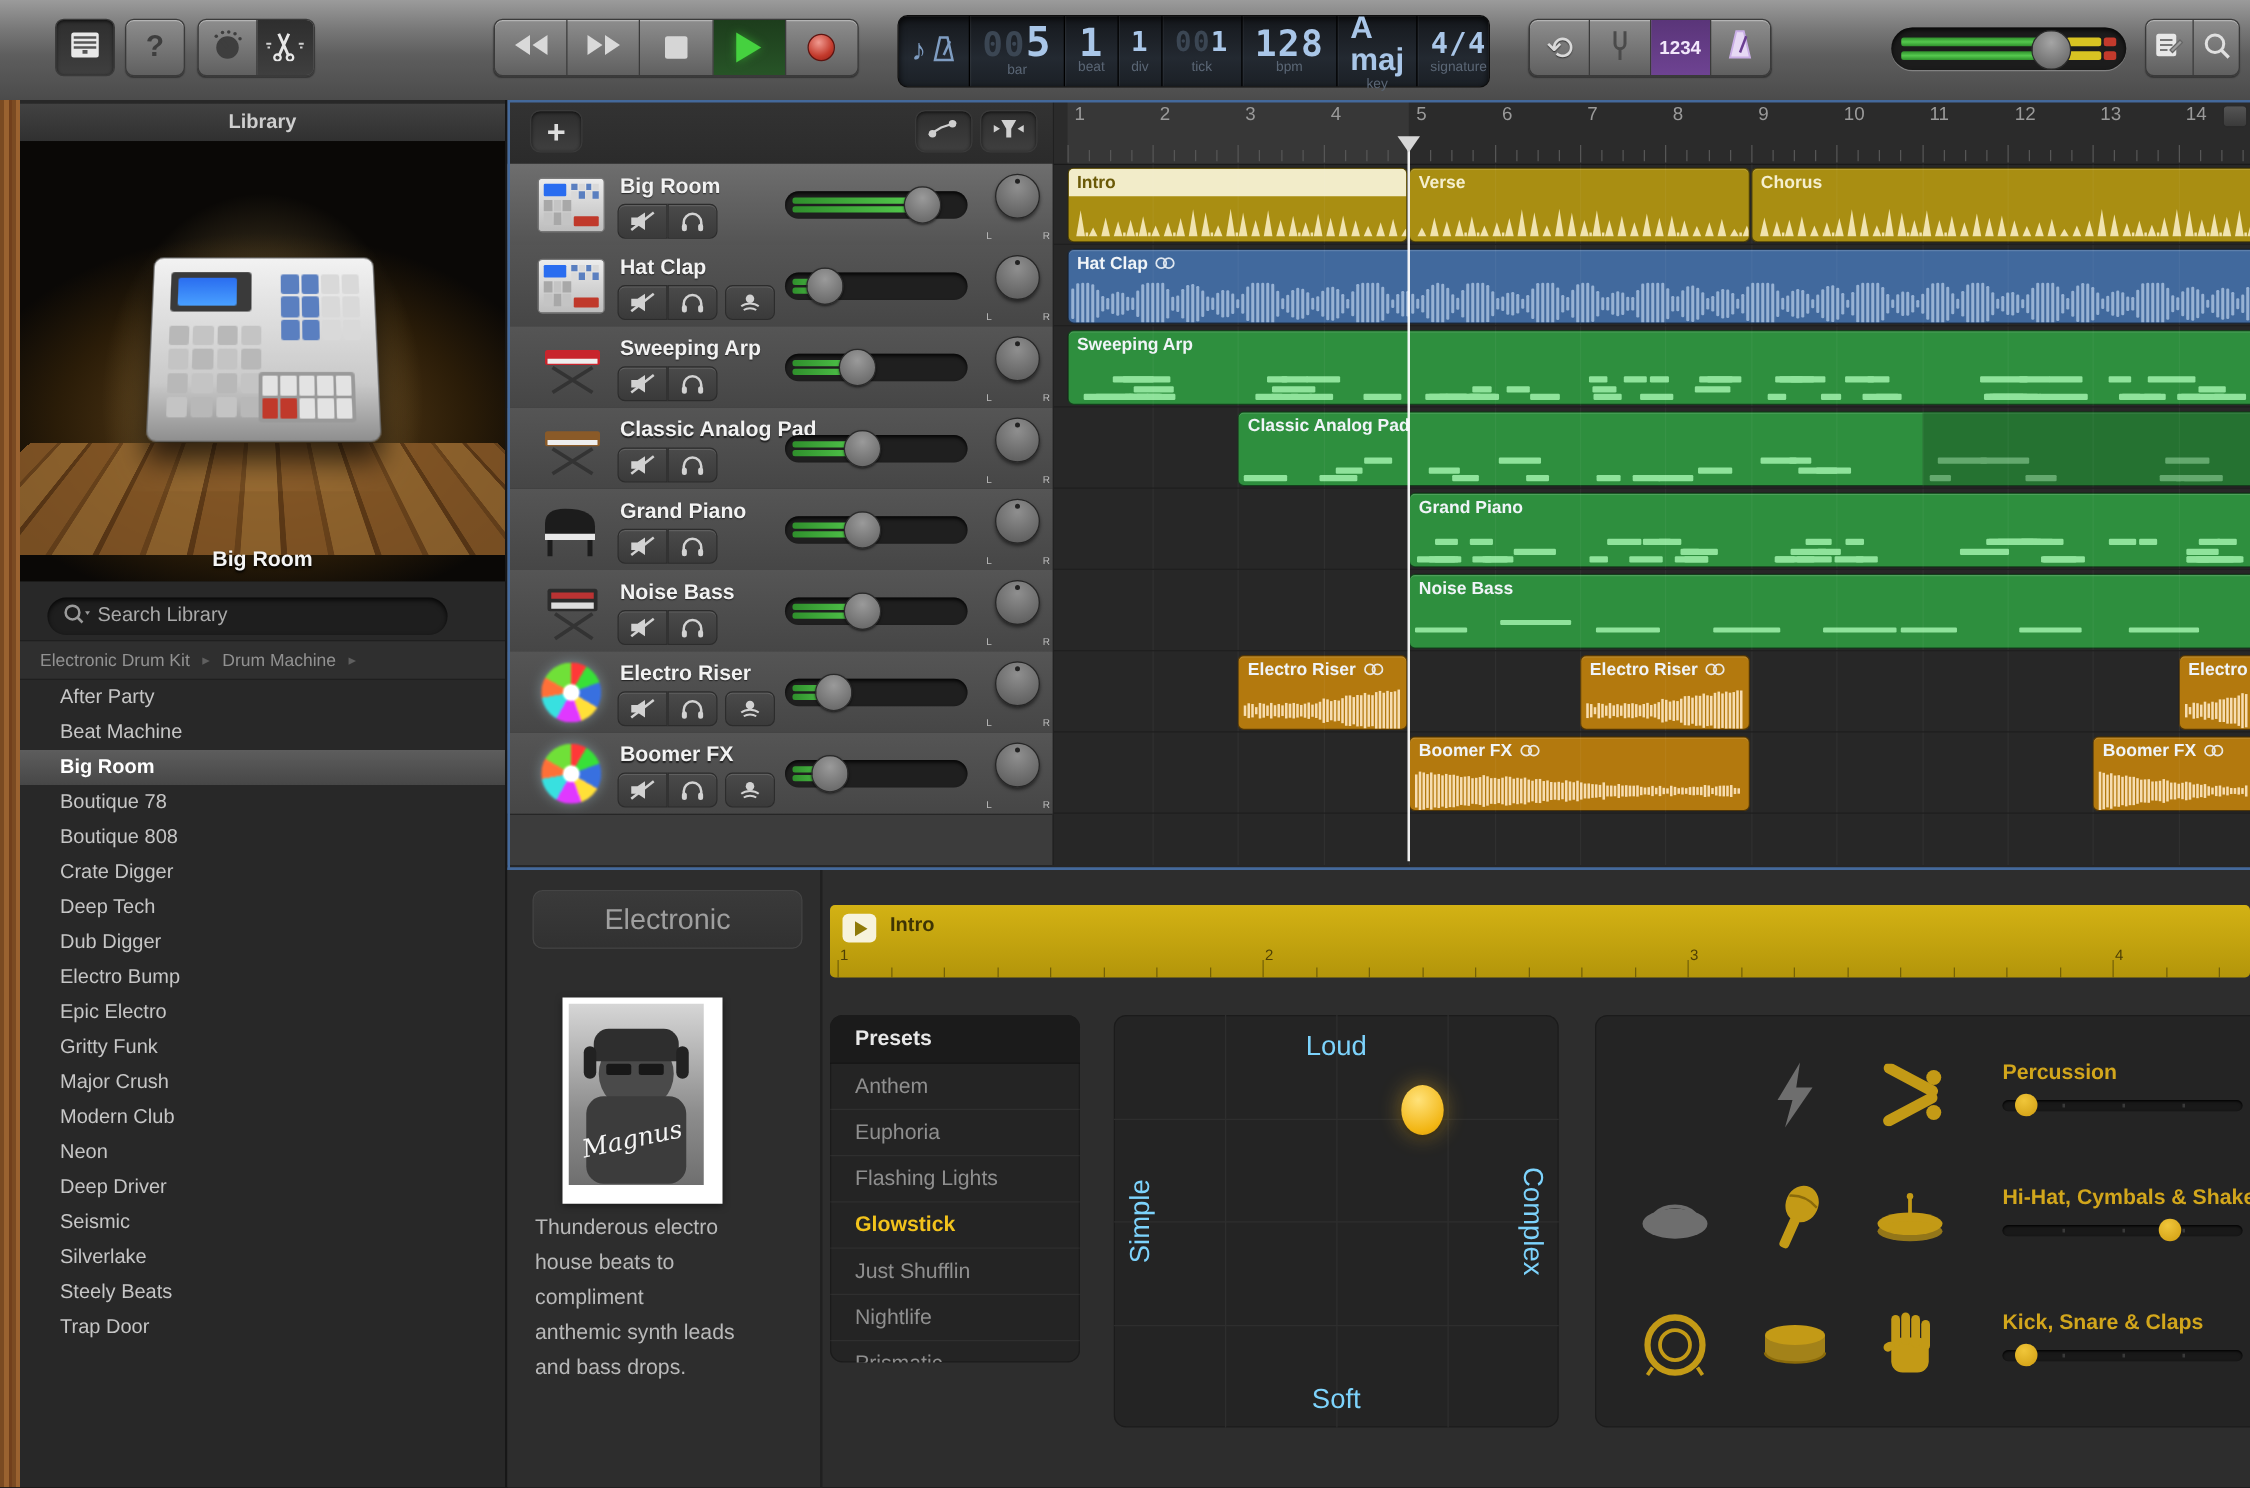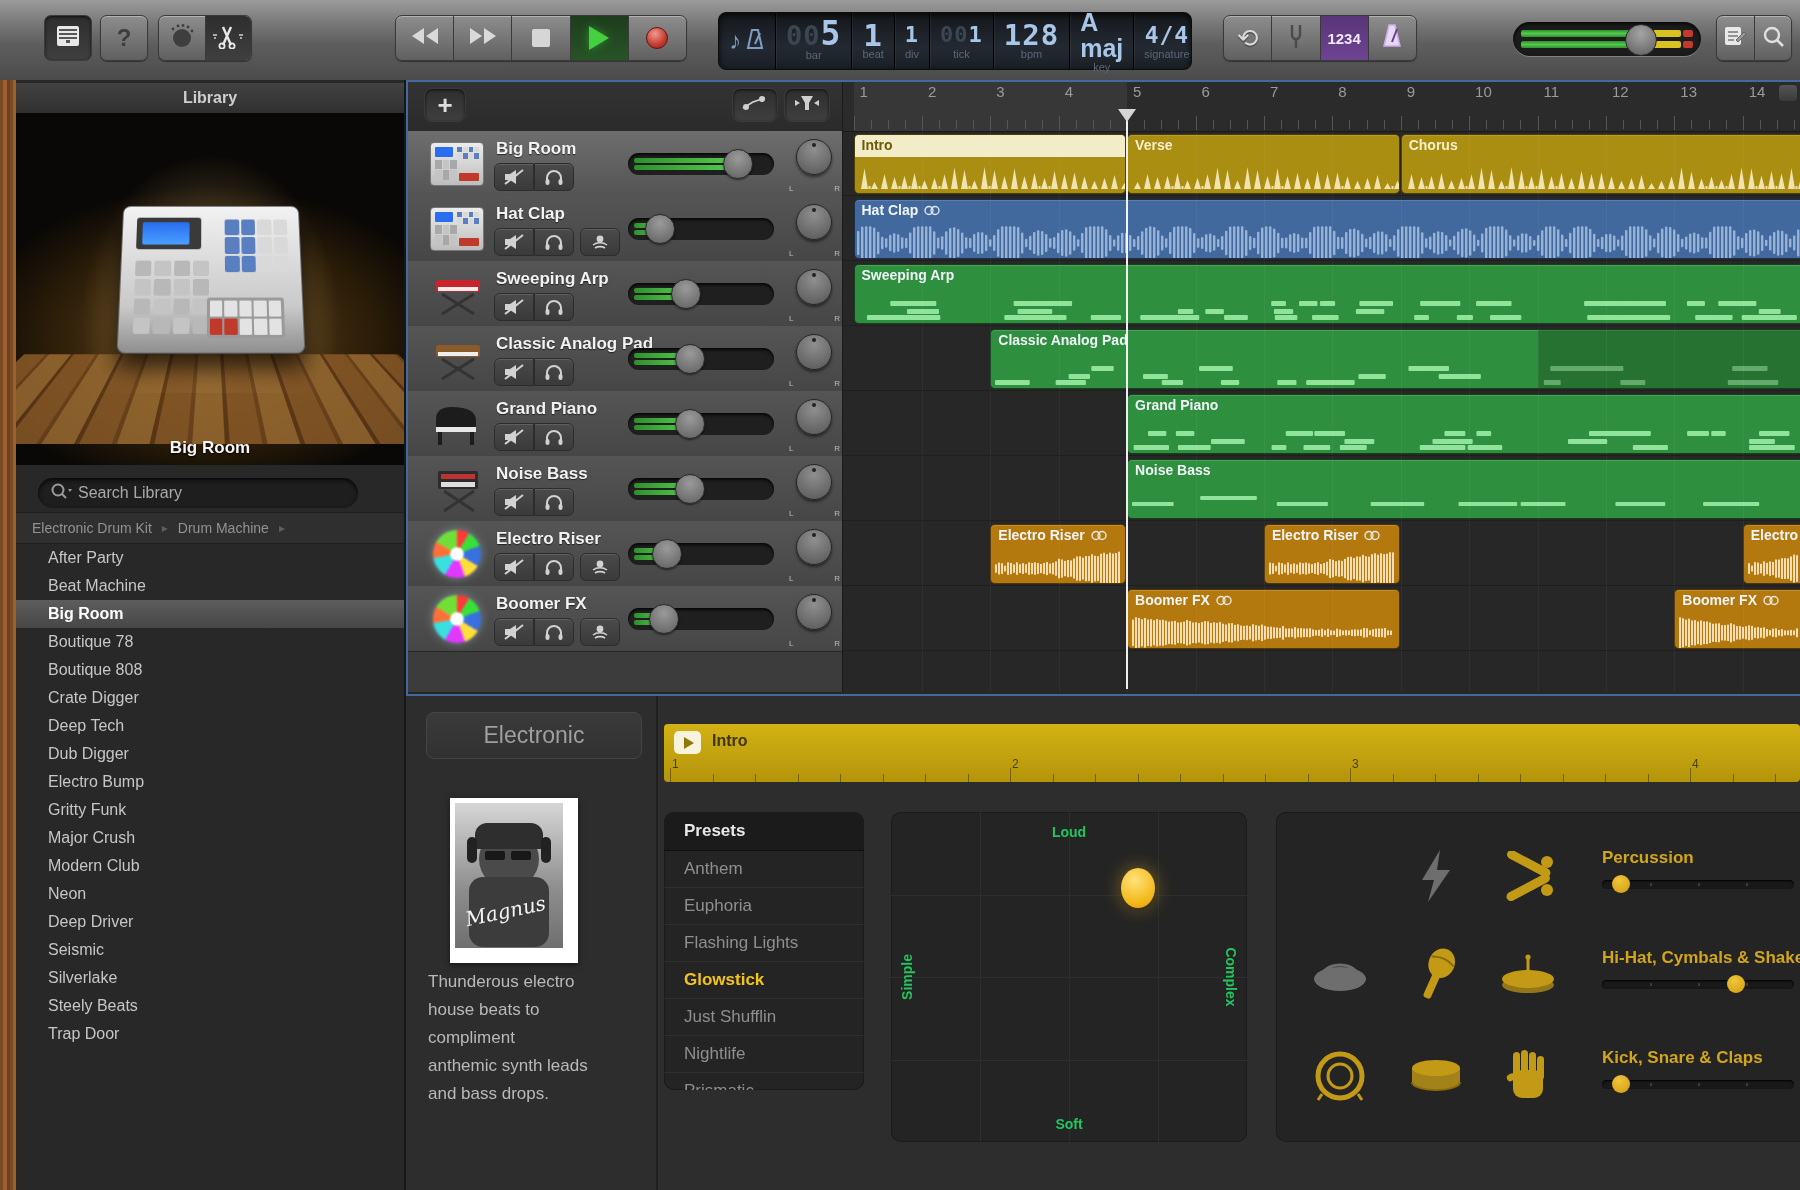--- a/index.html
+++ b/index.html
@@ -95,21 +95,21 @@
   #mrtitle{position:absolute;left:48px;top:8px;font-size:16px;font-weight:bold;color:#3e3404;}
   .mrnum{position:absolute;top:33px;font-size:12px;color:#4d3f05;}
   .mrtick{position:absolute;bottom:0;width:1px;background:rgba(62,52,4,.55);}
   .card{position:absolute;background:#242424;border-radius:10px;box-shadow:inset 0 0 0 1px #1b1b1b;}
   #presets{left:258px;top:116px;width:200px;height:278px;overflow:hidden;}
   #presetshead{height:38px;background:#1b1b1b;border-radius:10px 10px 0 0;line-height:38px;padding-left:20px;
     color:#e8e8e8;font-size:17px;font-weight:bold;border-bottom:1px solid #101010;}
   .pitem{height:36px;line-height:36px;padding-left:20px;font-size:17px;color:#8f8f8f;border-bottom:1px solid rgba(255,255,255,.05);}
   .pitem.sel{color:#f2c31c;font-weight:bold;}
   #xypad{left:485px;top:116px;width:356px;height:330px;}
-  .xylab{position:absolute;color:#22c55e;font-size:14px;font-weight:bold;}
+  .xylab{position:absolute;color:#7dd3fc;font-size:22px;font-weight:normal;}
   #xyball{position:absolute;width:34px;height:40px;border-radius:50%;
     background:radial-gradient(circle at 40% 30%,#ffe27a,#f2b614 70%,#d99a08);
     box-shadow:0 0 18px rgba(250,190,40,.45),0 2px 4px rgba(0,0,0,.5);}
   #drums{left:870px;top:116px;width:930px;height:330px;border-radius:10px 0 0 10px;}
   .dlabel{position:absolute;color:#d2a61c;font-size:17px;font-weight:bold;white-space:nowrap;}
   .dslider{position:absolute;width:192px;height:9px;border-radius:5px;background:#191919;box-shadow:inset 0 1px 2px #000;}
   .ddot{position:absolute;top:-5px;width:18px;height:18px;border-radius:50%;background:radial-gradient(circle at 40% 30%,#f0c63a,#cf9c10);}
   .sldtick{position:absolute;top:3px;width:2px;height:3px;background:#3a3a3a;}
   .dicon{position:absolute;display:flex;align-items:center;justify-content:center;}
   .rotl{writing-mode:vertical-rl;transform:rotate(180deg);}
@@ -347,20 +347,21 @@
     <div id="liblist" class="abs">
         <div class="libitem">After Party</div>
         <div class="libitem">Beat Machine</div>
         <div class="libitem sel">Big Room</div>
         <div class="libitem">Boutique 78</div>
         <div class="libitem">Boutique 808</div>
         <div class="libitem">Crate Digger</div>
         <div class="libitem">Deep Tech</div>
         <div class="libitem">Dub Digger</div>
         <div class="libitem">Electro Bump</div>
+        <div class="libitem">Epic Electro</div>
         <div class="libitem">Gritty Funk</div>
         <div class="libitem">Major Crush</div>
         <div class="libitem">Modern Club</div>
         <div class="libitem">Neon</div>
         <div class="libitem">Deep Driver</div>
         <div class="libitem">Seismic</div>
         <div class="libitem">Silverlake</div>
         <div class="libitem">Steely Beats</div>
         <div class="libitem">Trap Door</div>
       </div>

